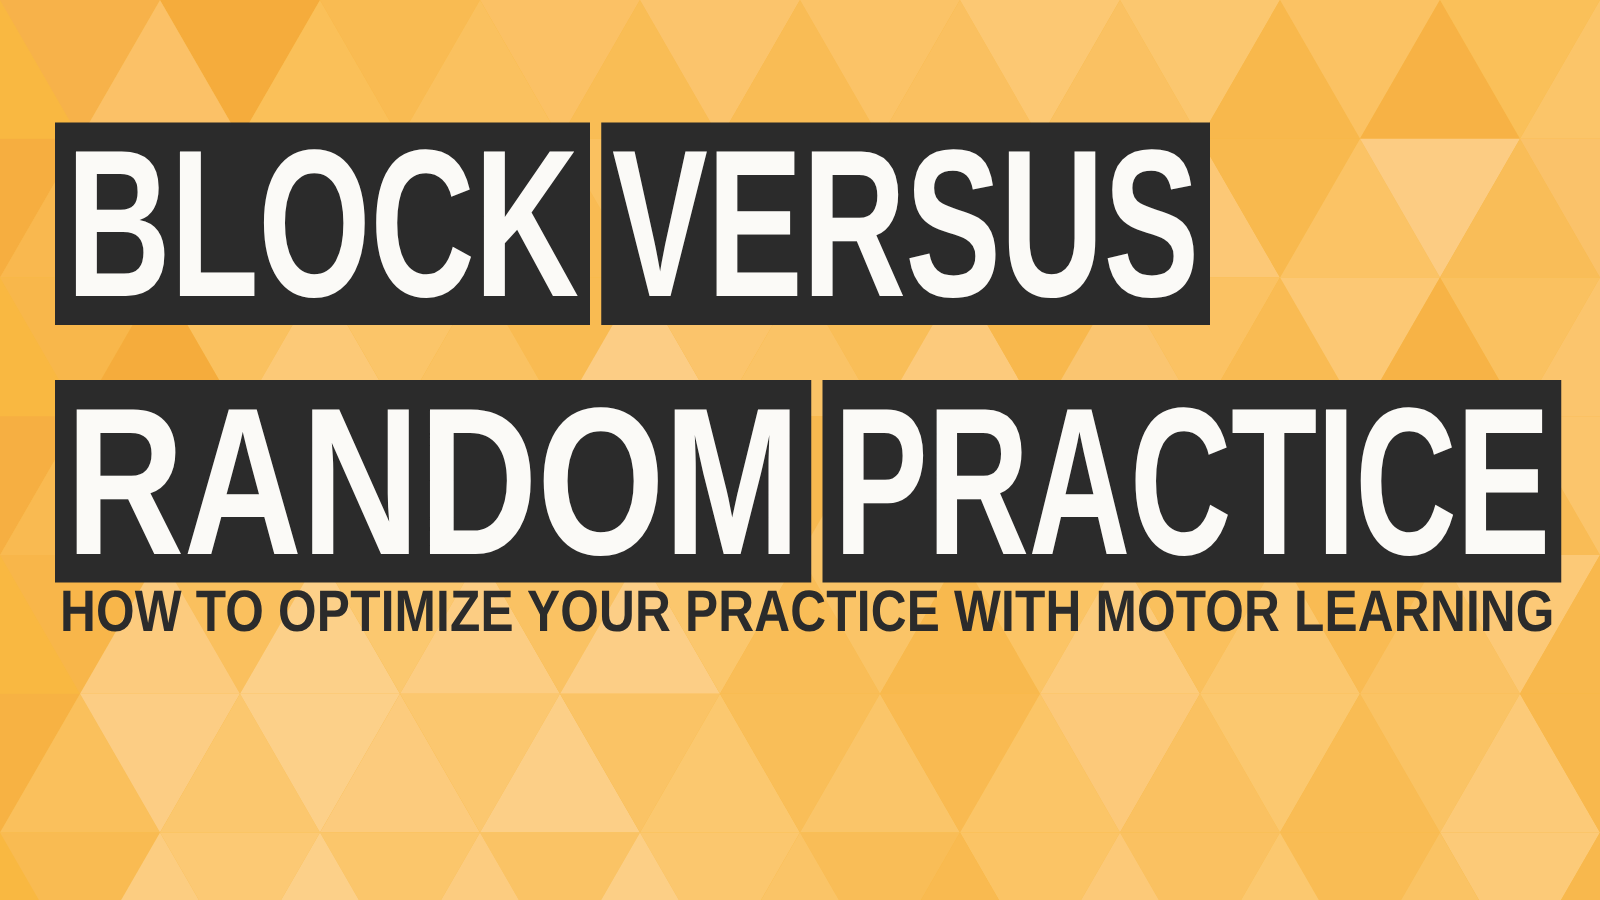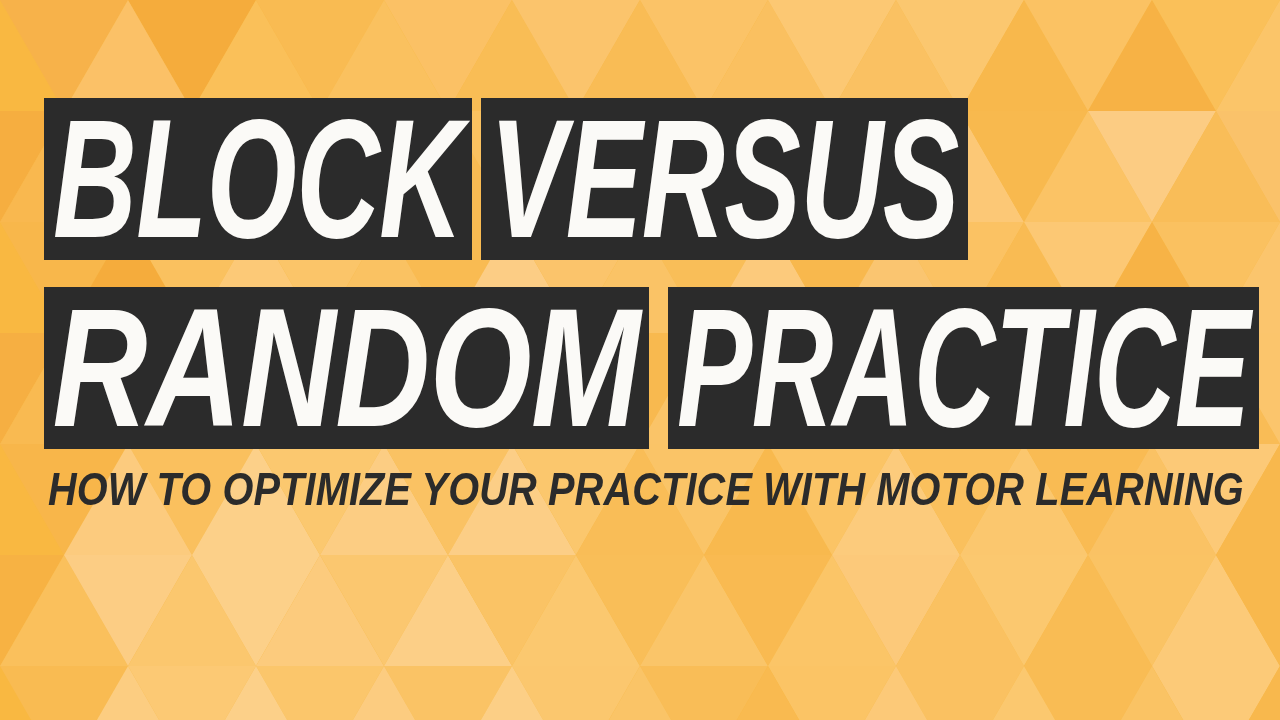--- a/index.html
+++ b/index.html
@@ -7,21 +7,20 @@
     padding: 0;
     background: #111;
   }
   #stage {
     position: relative;
     width: 1280px;
     height: 720px;
     overflow: hidden;
     background: #7dd3fc;
     font-family: "Liberation Sans", sans-serif;
-    font-style: italic;
   }
   
   #bg {
     position: absolute;
     inset: 0;
     width: 1280px;
     height: 720px;
     display: block;
   }
   
@@ -57,23 +56,23 @@
   }
 
   
   #row1 { left: 44px; top: 98px; height: 162px; }
   #box-block   { width: 428px;  height: 162px; }
   #box-versus  { width: 487px;  height: 162px; margin-left: 9px; }
   #box-block .word  { font-size: 150px; transform: scaleX(1.06) scaleY(1.12); }
   #box-versus .word { font-size: 150px; transform: scaleX(1.00) scaleY(1.12); }
 
   
-  #row2 { left: 44px; top: 287px; height: 162px; }
+  #row2 { left: 44px; top: 304px; height: 162px; }
   #box-random   { width: 605px; height: 162px; }
-  #box-practice { width: 591px; height: 162px; margin-left: 19px; text-align: right; }
+  #box-practice { width: 591px; height: 162px; margin-left: 9px; text-align: right; }
   #box-random .word   { font-size: 150px; transform: scaleX(1.04) scaleY(1.12); }
   #box-practice .word { font-size: 150px; transform: scaleX(1.02) scaleY(1.12); }
 
   
   #subtitle {
     position: absolute;
     left: 48px;
     top: 466px;
     width: 1196px;
     color: #2b2b2b;

